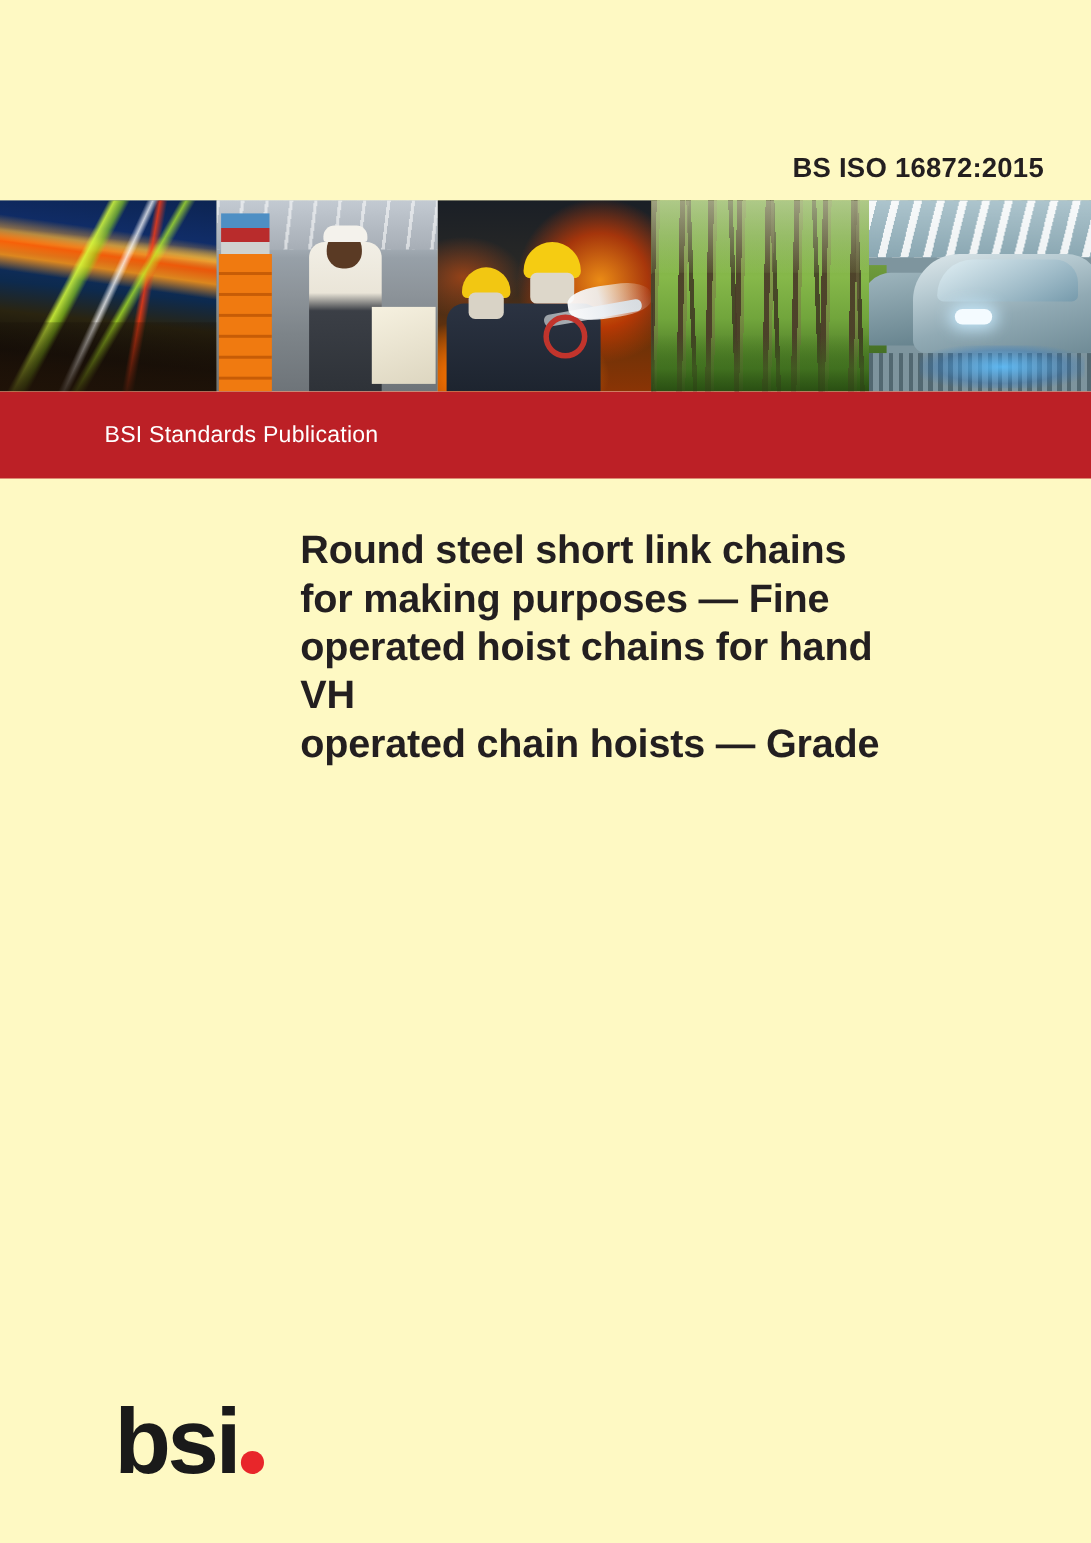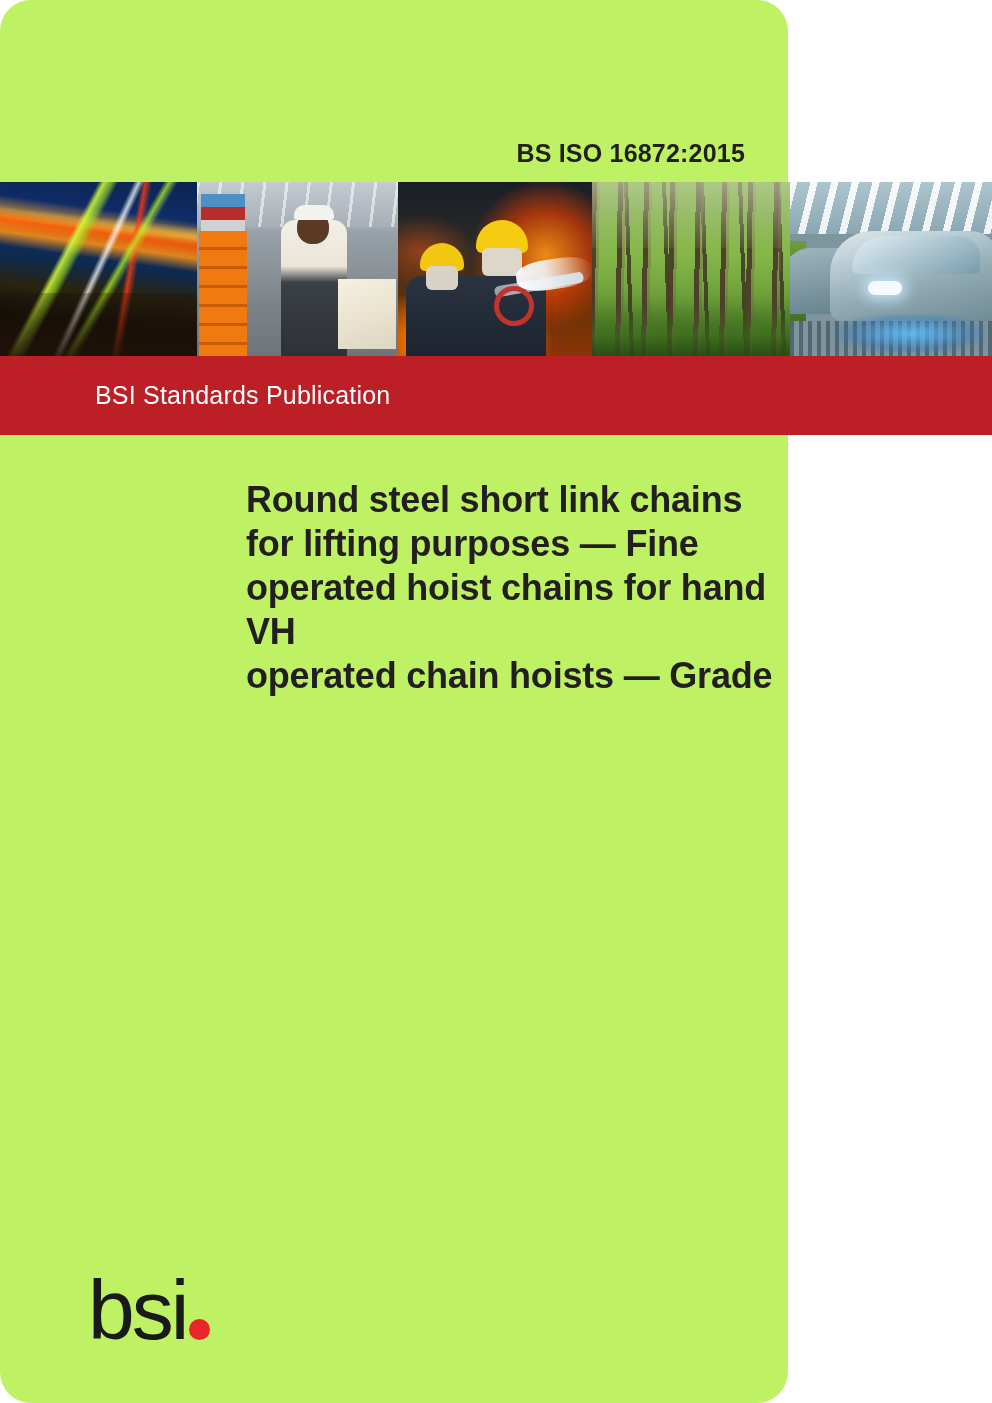--- a/index.html
+++ b/index.html
@@ -11,24 +11,23 @@
     width: 992px;
     height: 1403px;
     font-family: "Liberation Sans", sans-serif;
     -webkit-font-smoothing: antialiased;
     position: relative;
     overflow: hidden;
   }
 
   .page {
     position: relative;
-    width: 788px;
+    width: 992px;
     height: 1403px;
-    background: #bef264;
-    border-radius: 31px;
+    background: #fef9c3;
   }
 
   
   .std-number {
     position: absolute;
     top: 139px;
     right: 43px;
     font-size: 25px;
     font-weight: bold;
     color: #231f20;
@@ -331,31 +330,31 @@
     left: 0;
     top: 356px;
     width: 992px;
     height: 79px;
     background: #bc2026;
     display: flex;
     align-items: center;
   }
   .red-banner-text {
     color: #ffffff;
-    font-size: 25px;
+    font-size: 21px;
     font-weight: normal;
     margin-left: 95px;
     letter-spacing: 0.2px;
     white-space: nowrap;
   }
 
   
   .doc-title {
     position: absolute;
-    left: 246px;
+    left: 273px;
     top: 478px;
     width: 680px;
     font-size: 36px;
     line-height: 44px;
     font-weight: bold;
     color: #231f20;
     letter-spacing: -0.2px;
   }
 
   
@@ -369,24 +368,25 @@
   .bsi-logo {
     position: absolute;
     left: 88px;
     bottom: 58px;
     display: flex;
     align-items: flex-end;
     line-height: 1;
   }
   .bsi-logo-text {
     font-size: 84px;
-    font-weight: normal;
+    font-weight: bold;
     color: #1a1a1a;
     letter-spacing: -3px;
     line-height: 0.82;
+    margin-left: 16px;
   }
   .bsi-logo-dot {
     width: 21px;
     height: 21px;
     border-radius: 50%;
     background: #e8262a;
     margin-left: 3px;
     margin-bottom: 5px;
   }
   .tagline {
@@ -451,21 +451,21 @@
     </div>
 
   </div>
 
   <div class="red-banner">
     <span class="red-banner-text">BSI Standards Publication</span>
   </div>
 
   <div class="doc-title">
     <div>Round steel short link chains</div>
-    <div>for lifting purposes — Fine</div>
+    <div>for making purposes — Fine</div>
     <div>operated hoist chains for hand</div>
     <div>VH</div>
     <div>operated chain hoists — Grade</div>
   </div>
 
   <div class="footer">
     <div class="bsi-logo">
       <span class="bsi-logo-text">bsi</span>
       <span class="bsi-logo-dot"></span>
     </div>

